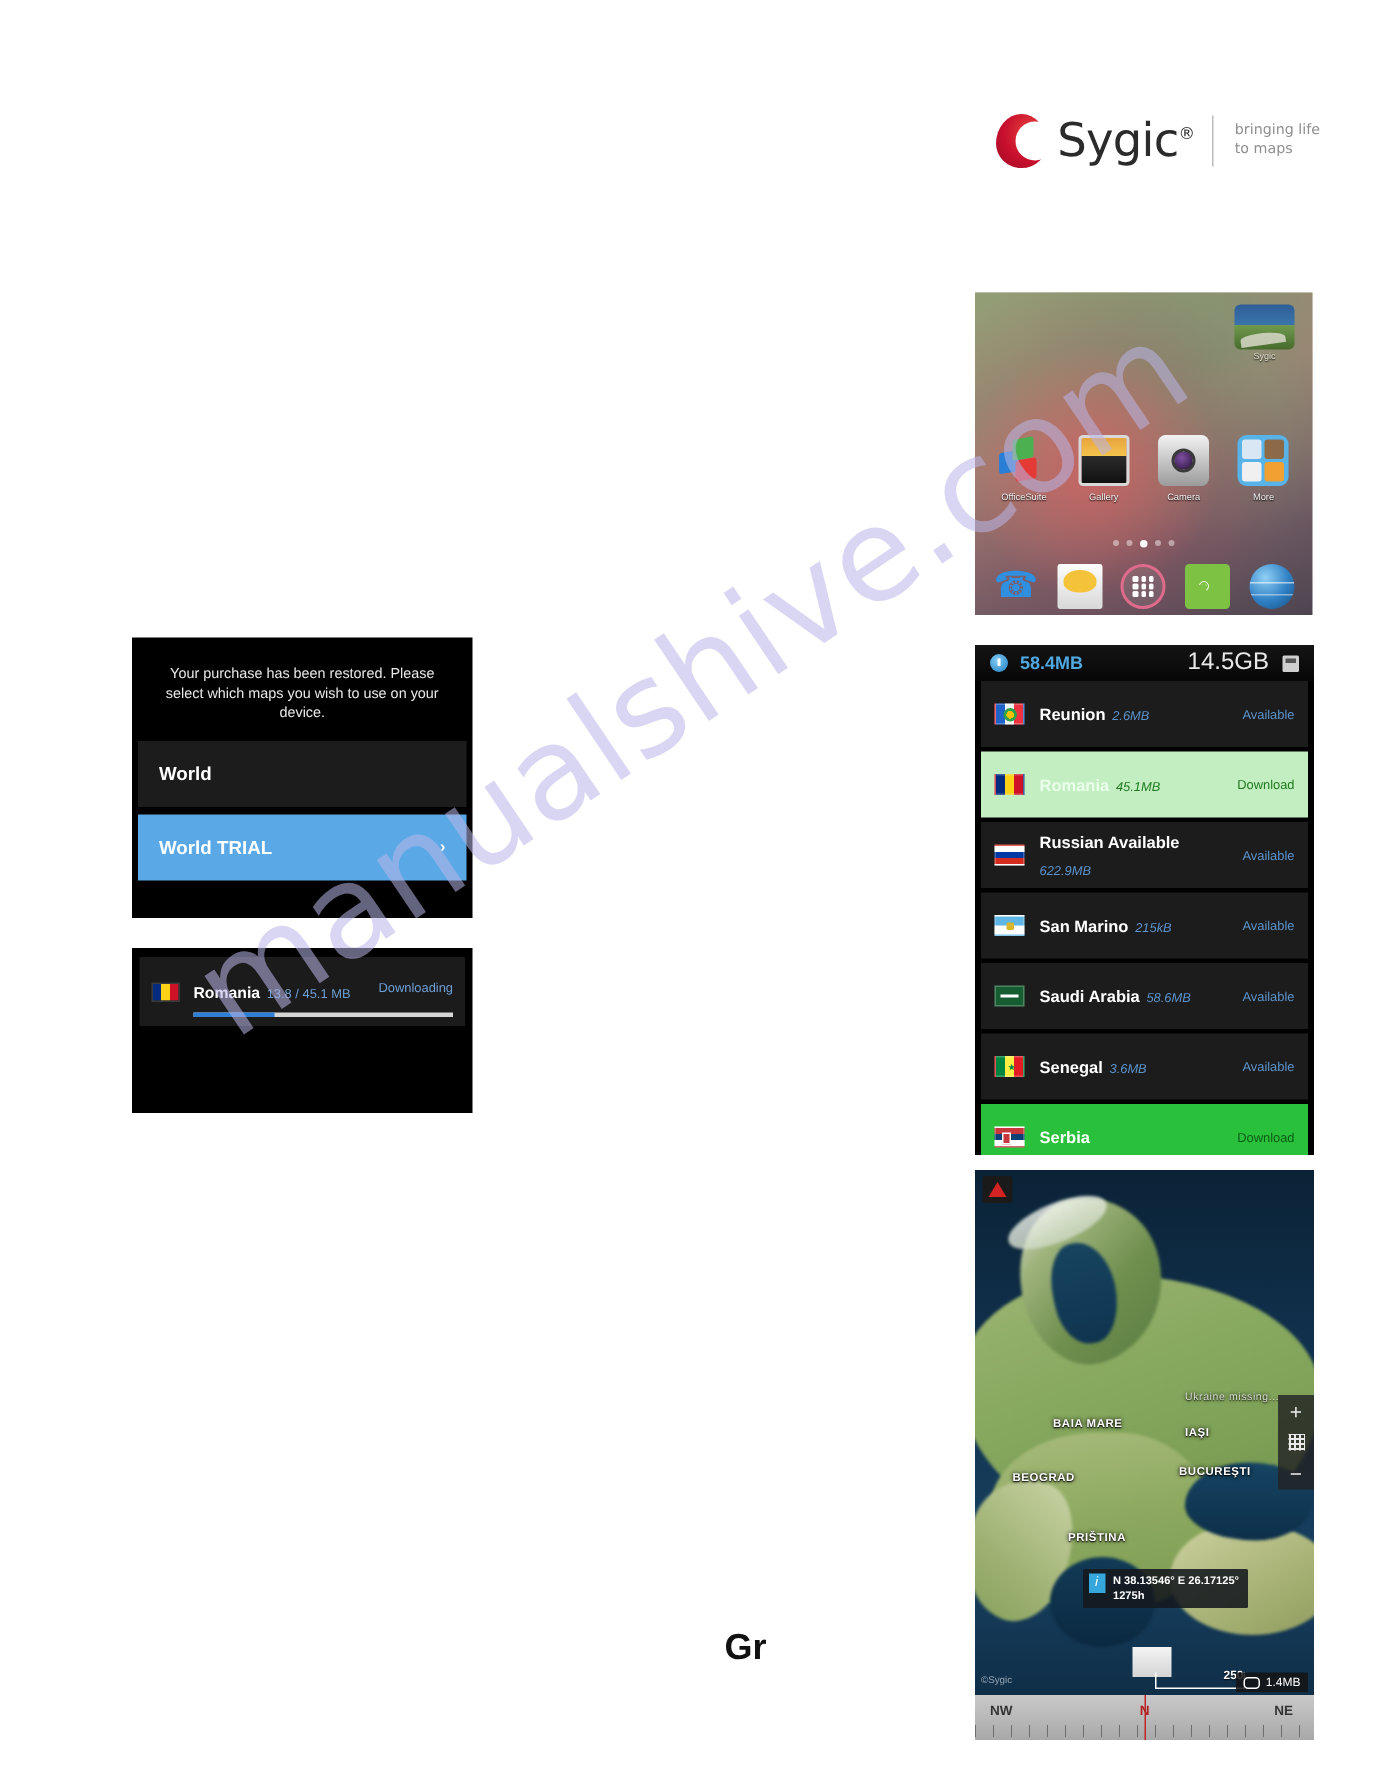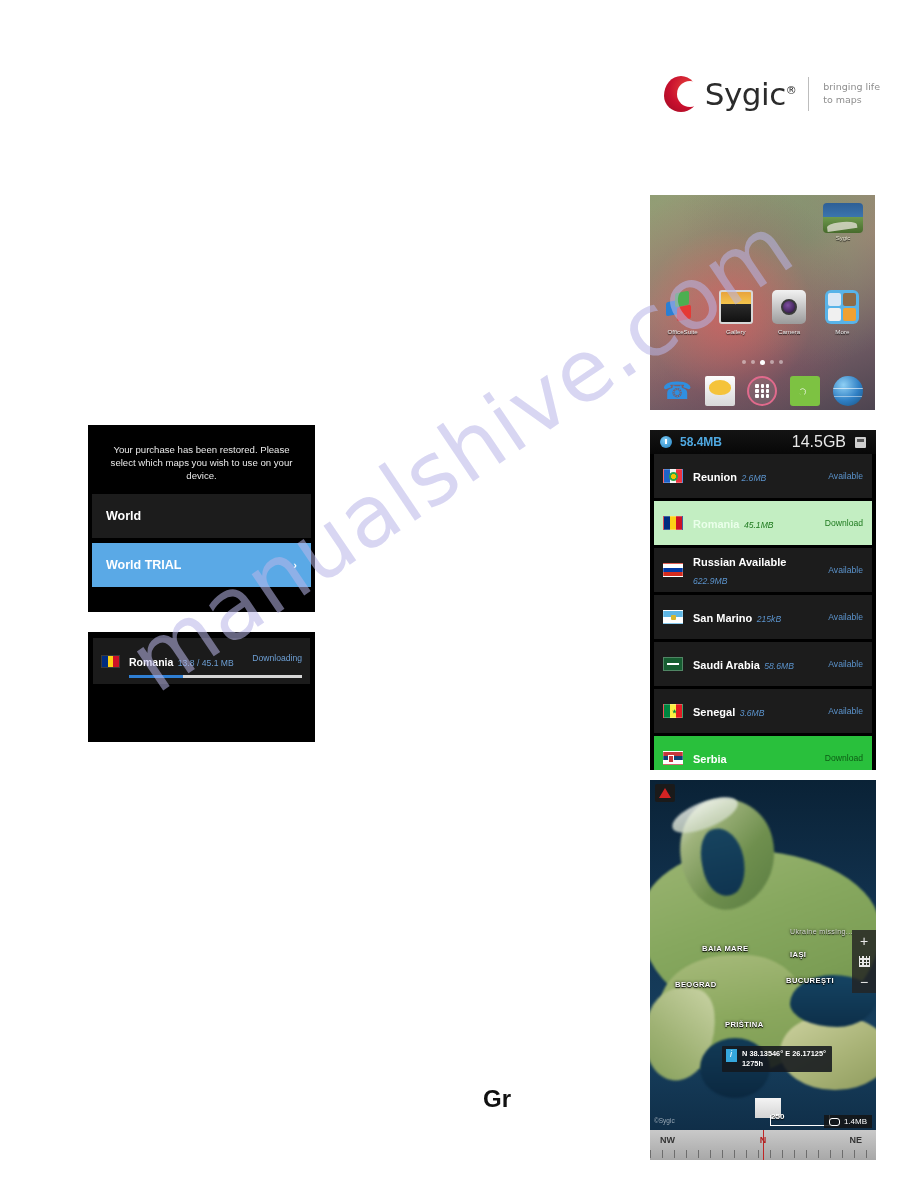--- a/index.html
+++ b/index.html
@@ -322,21 +322,21 @@
 
   #map-view .flagmark{
     position:absolute;left:105px;top:318px;width:26px;height:20px;
     background:linear-gradient(#f4f4f4,#d4d4d4);
   }
   #map-view .scalebar{
     position:absolute;left:120px;bottom:34px;width:58px;height:10px;
     border-left:1px solid #fff;border-right:1px solid #fff;border-bottom:1px solid #fff;
   }
   #map-view .scalebar b{
-    position:absolute;left:0;right:0;top:-3px;text-align:left;color:#fff;font-size:8px;
+    position:absolute;left:0;right:0;top:-3px;text-align:right;color:#fff;font-size:8px;
     text-shadow:0 1px 1px #000;
   }
   #map-view .databadge{
     position:absolute;right:4px;bottom:32px;background:rgba(20,20,20,.85);
     padding:2px 5px;color:#fff;font-size:8px;display:flex;align-items:center;gap:4px;
   }
   #map-view .databadge .lp{
     width:9px;height:6px;border:1.5px solid #fff;border-radius:3px;
   }
   #map-view .credit{
@@ -573,21 +573,21 @@
 
   <div class="warn">
       <i></i>
     </div>
 
   <div class="m-label dim" style="left:140px;top:148px;">Ukraine missing...</div>
   <div class="m-label" style="left:52px;top:164px;">BAIA MARE</div>
   <div class="m-label" style="left:140px;top:170px;">IAŞI</div>
   <div class="m-label" style="left:25px;top:200px;">BEOGRAD</div>
   <div class="m-label" style="left:112px;top:196px;margin-left:24px;">BUCUREŞTI</div>
-  <div class="m-label" style="left:75px;top:240px;">PRIŠTINA</div>
+  <div class="m-label" style="left:62px;top:240px;">PRIŠTINA</div>
 
   <div class="zoomctl">
     <span>+</span>
     <span class="grid"></span>
     <span>−</span>
   </div>
 
   <div class="coordbox">
     <span class="ci"></span>
     <span class="ctxt">

